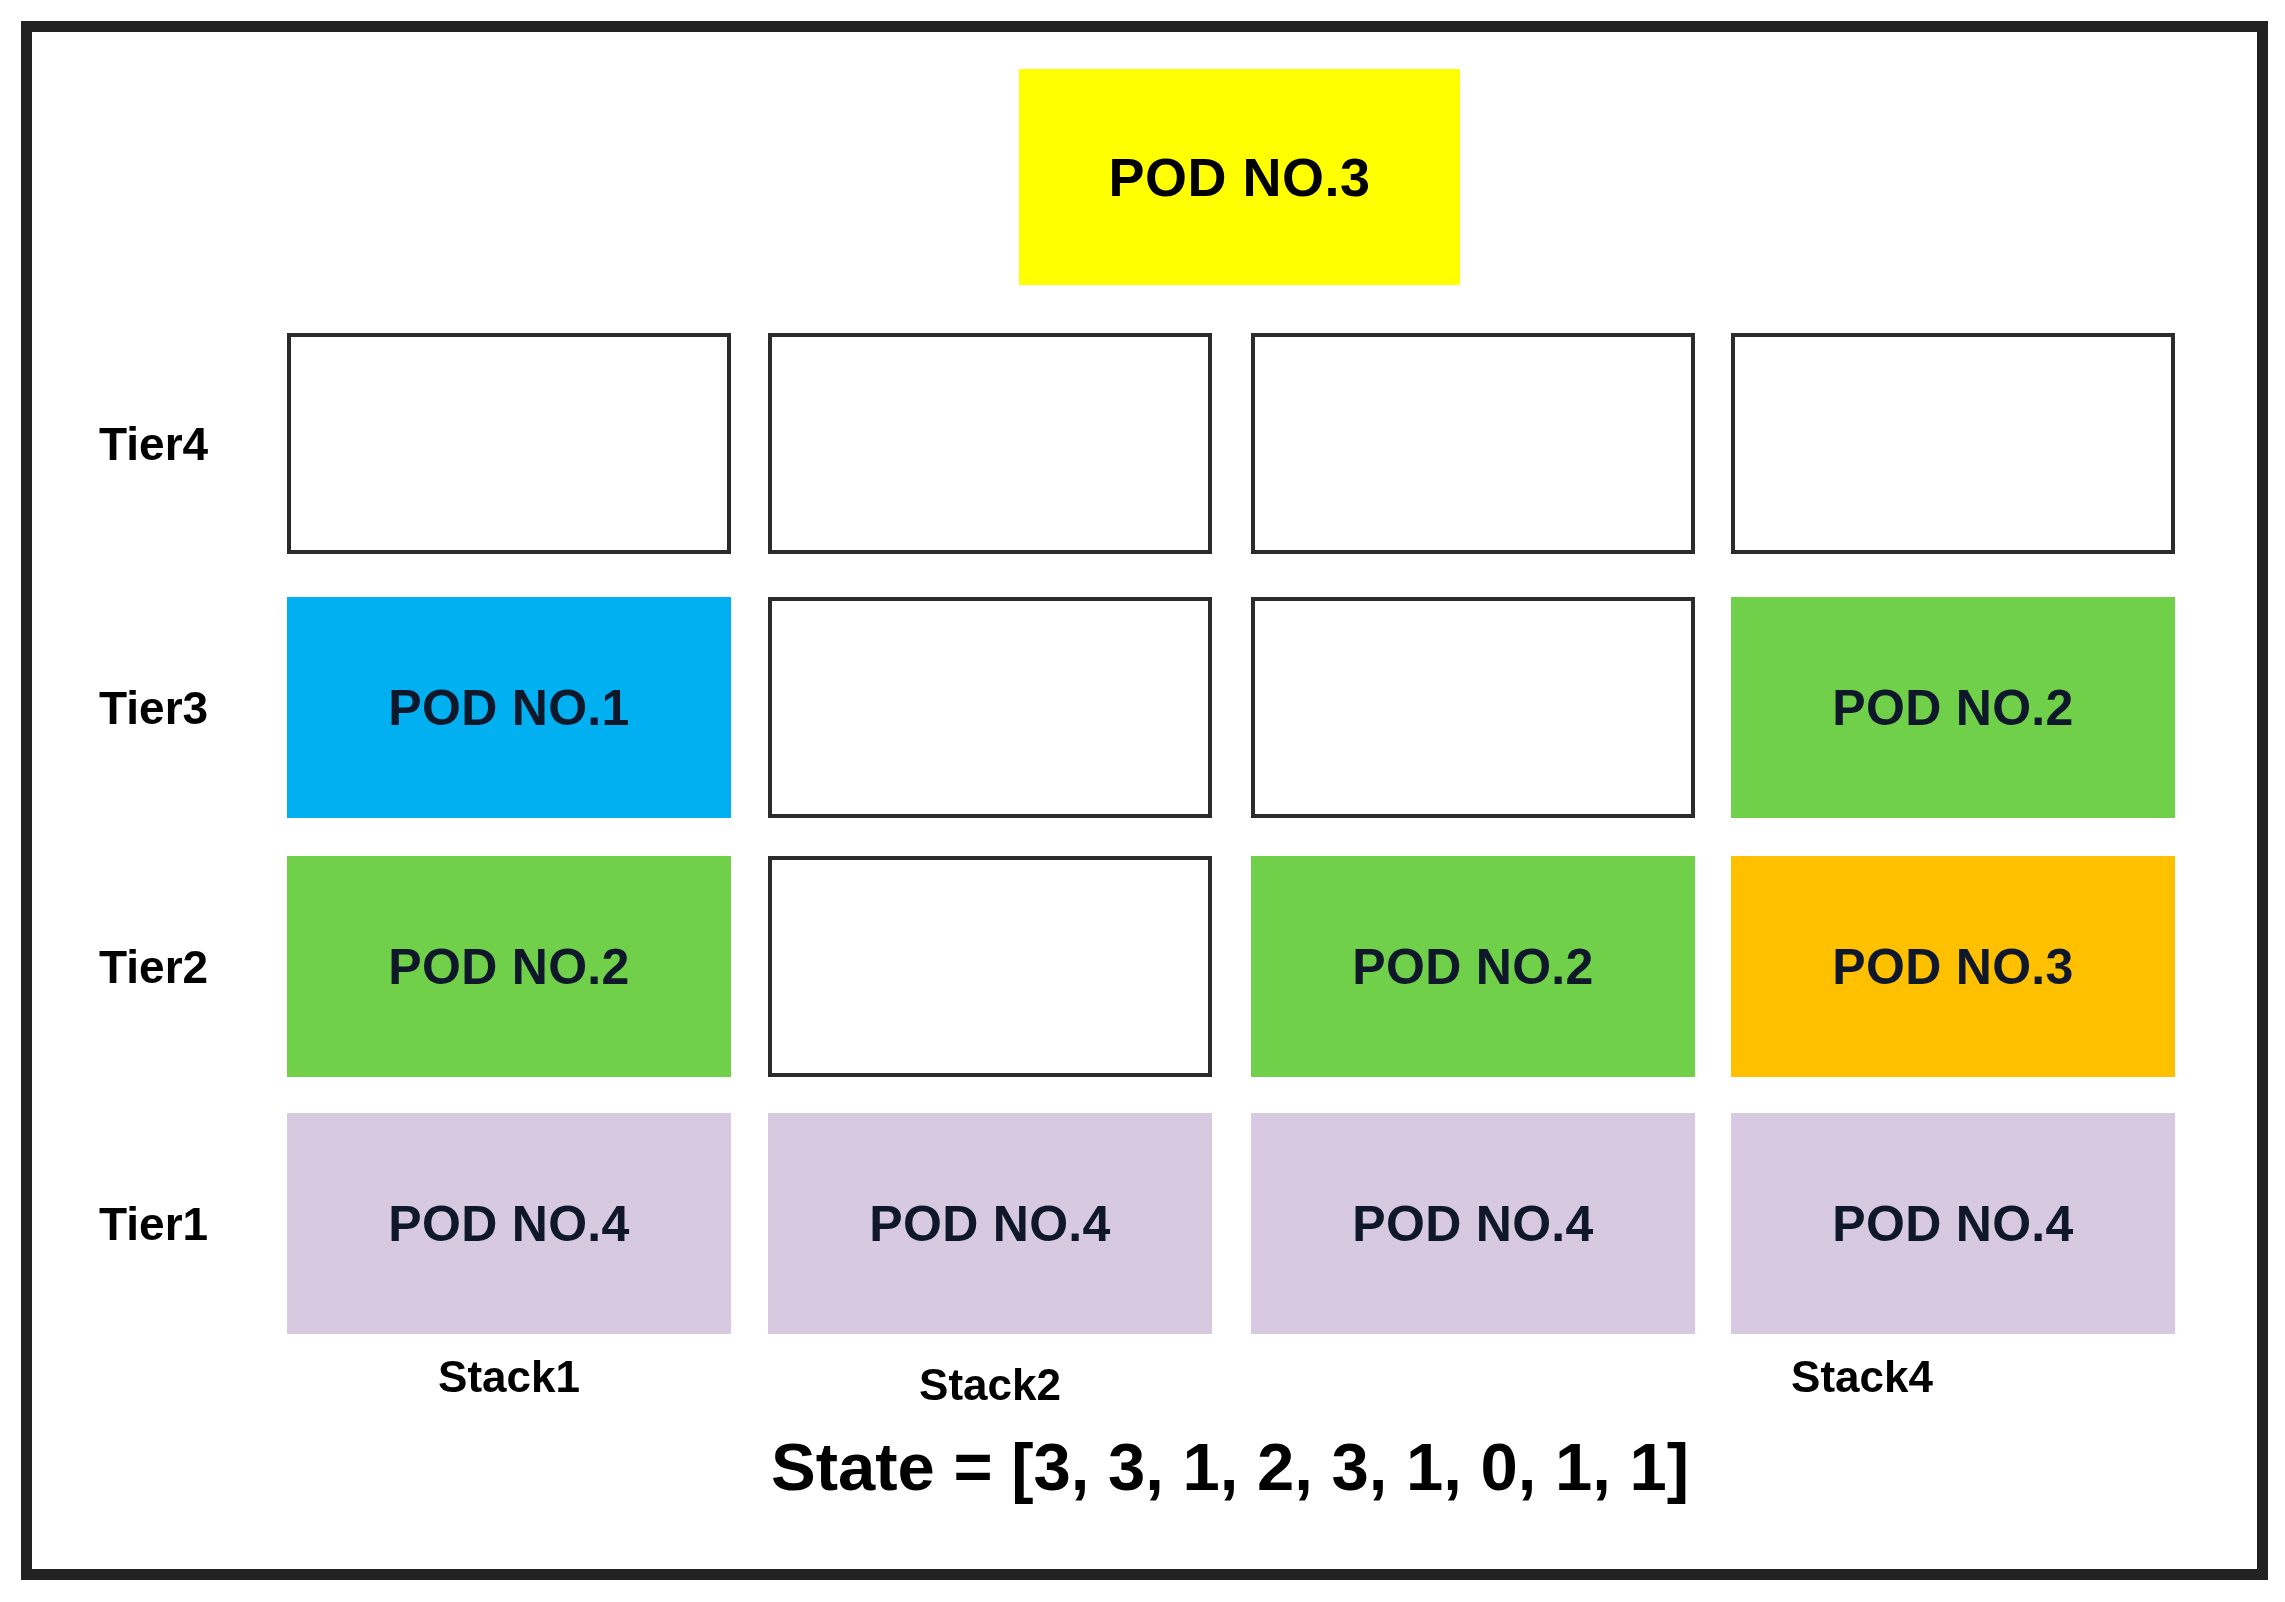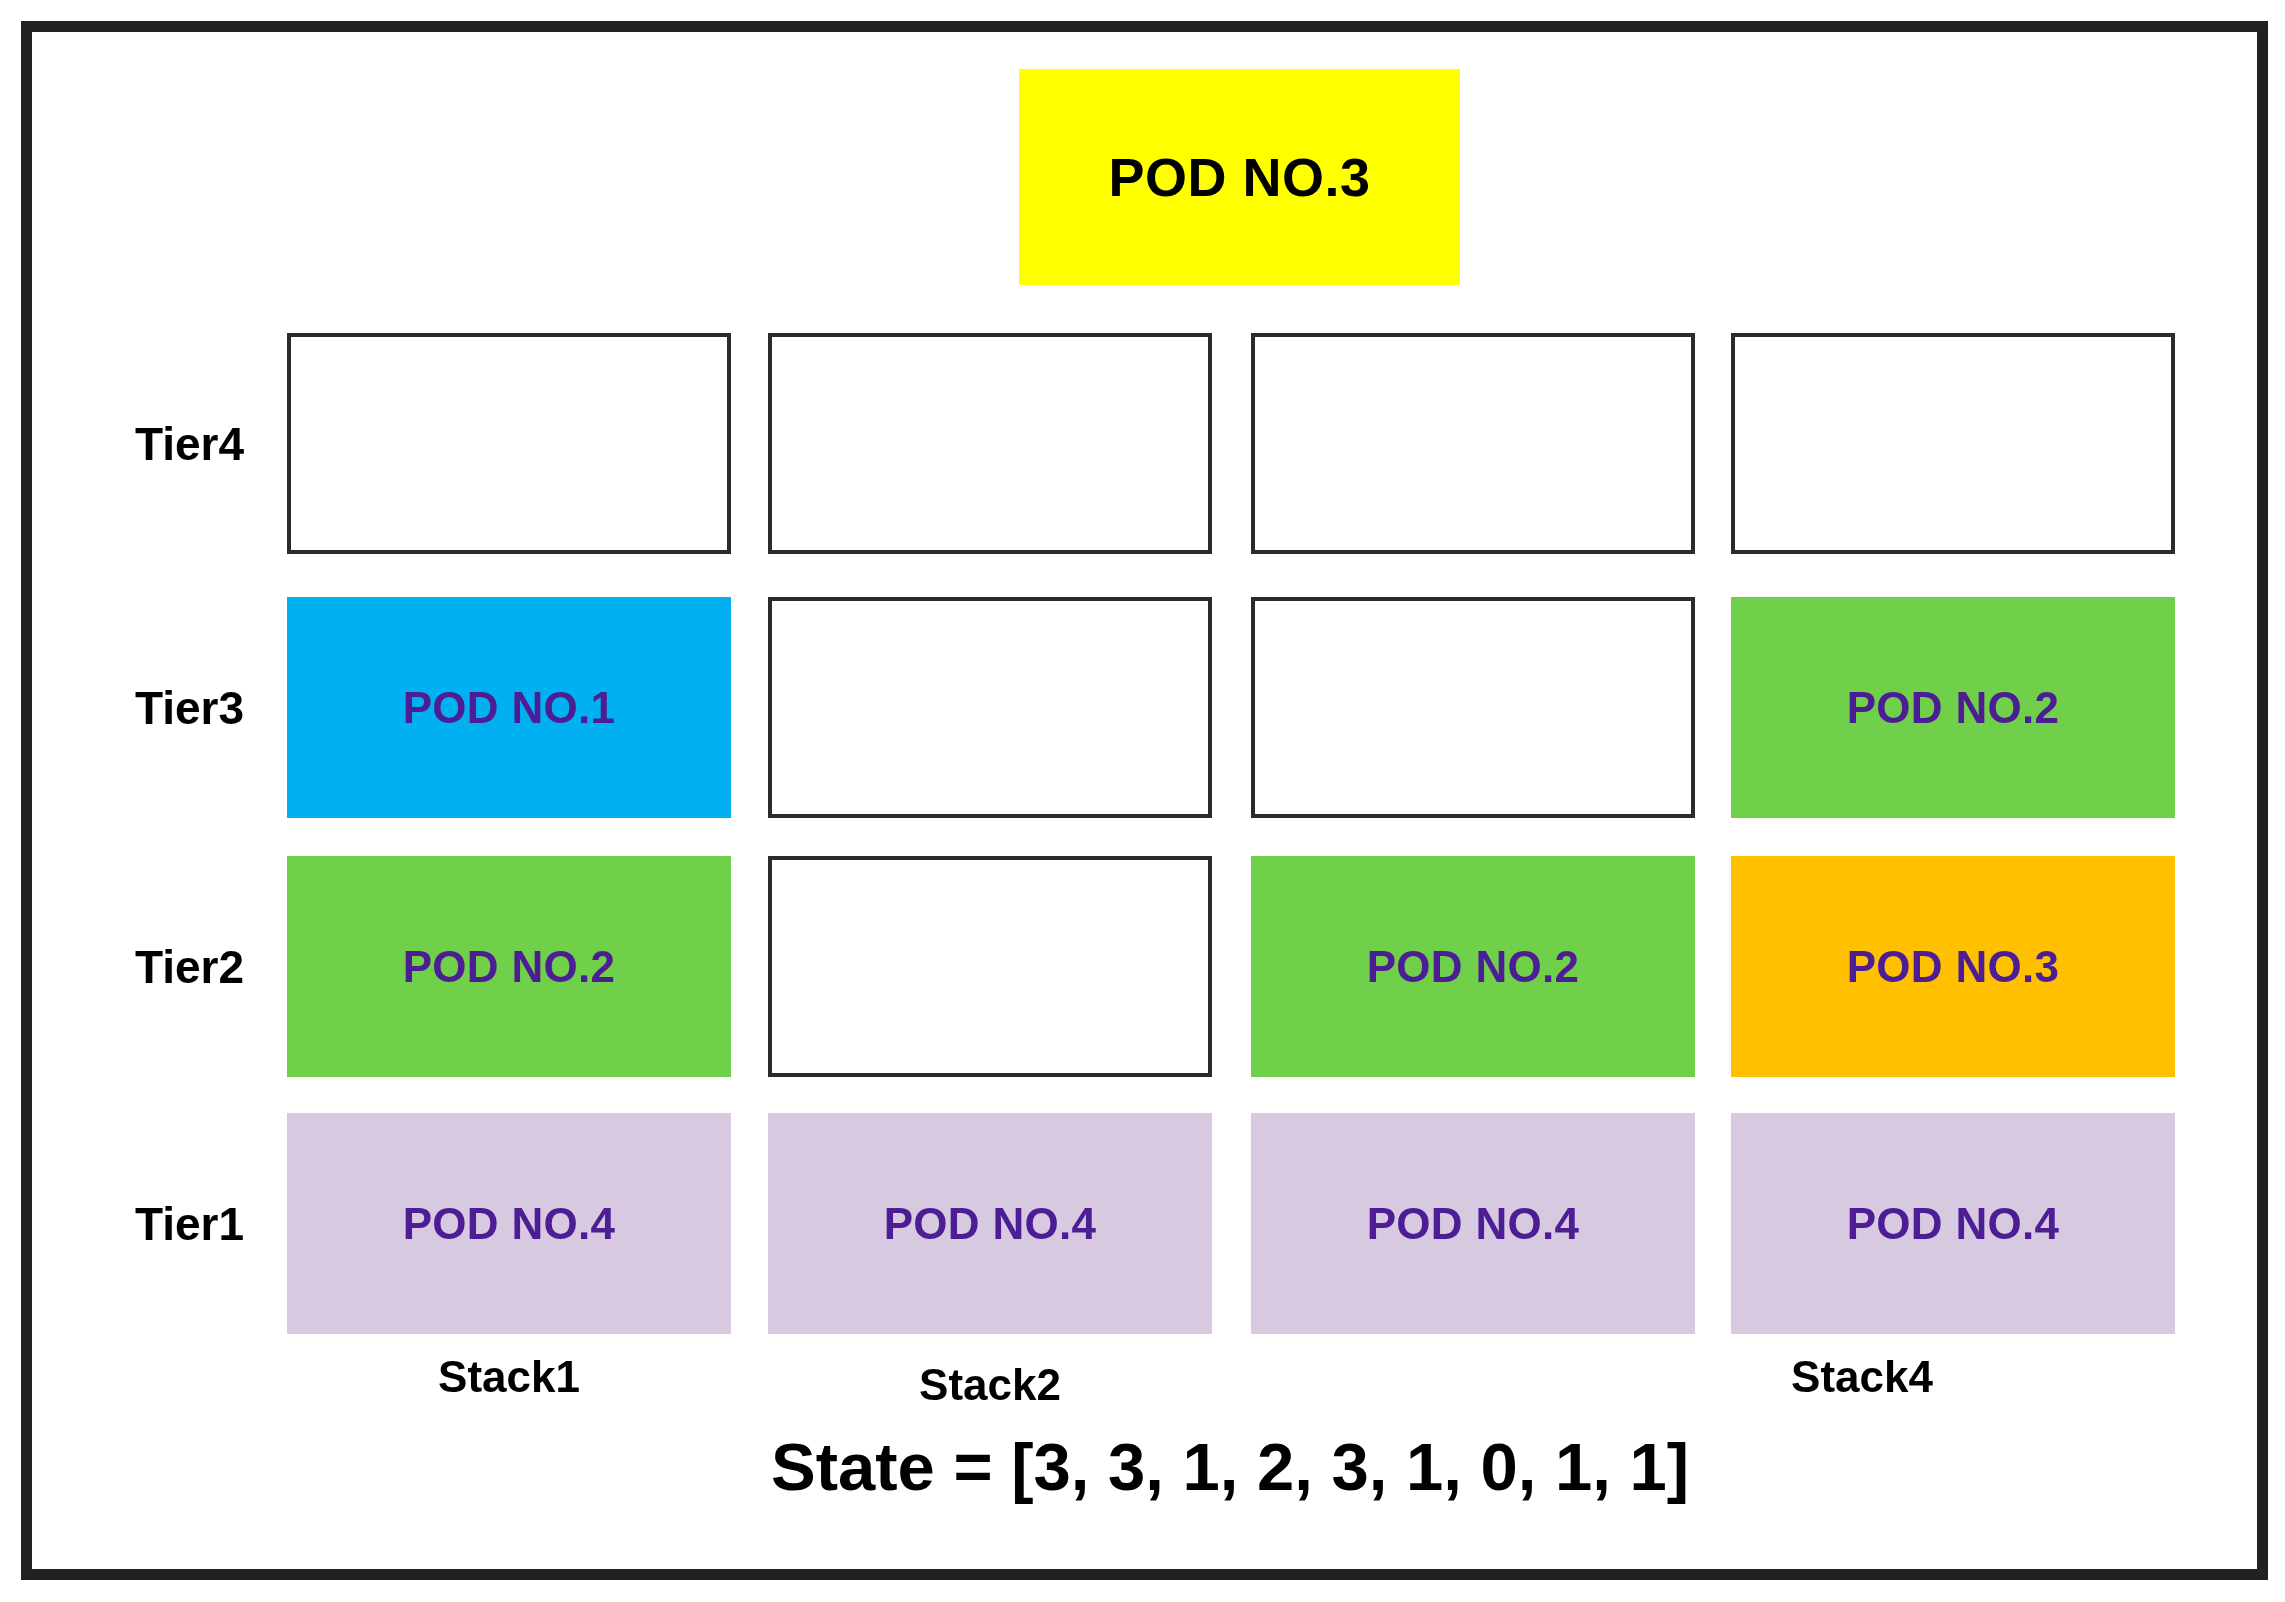--- a/index.html
+++ b/index.html
@@ -54,21 +54,21 @@
   }
 
   
   .tier-label {
     position: absolute;
     left: 99px;
     width: 181px;
     height: 221px;
     display: flex;
     align-items: center;
-    justify-content: center;
+    justify-content: flex-start;
     font-size: 46px;
     font-weight: bold;
     color: #000000;
   }
 
   
   .cell {
     position: absolute;
     width: 444px;
     height: 221px;
@@ -78,23 +78,23 @@
     box-sizing: border-box;
   }
   .cell.empty {
     background: #ffffff;
     border: 4.8px solid #2b2b2b;
   }
   .cell.filled {
     border: none;
   }
   .cell .pod-text {
-    font-size: 44px;
-    font-weight: bold;
-    color: #4c1d95;
+    font-size: 50px;
+    font-weight: bold;
+    color: #0f172a;
     letter-spacing: 0.3px;
     white-space: nowrap;
   }
 
   
   .stack-label {
     position: absolute;
     top: 1343px;
     width: 444px;
     height: 67px;

